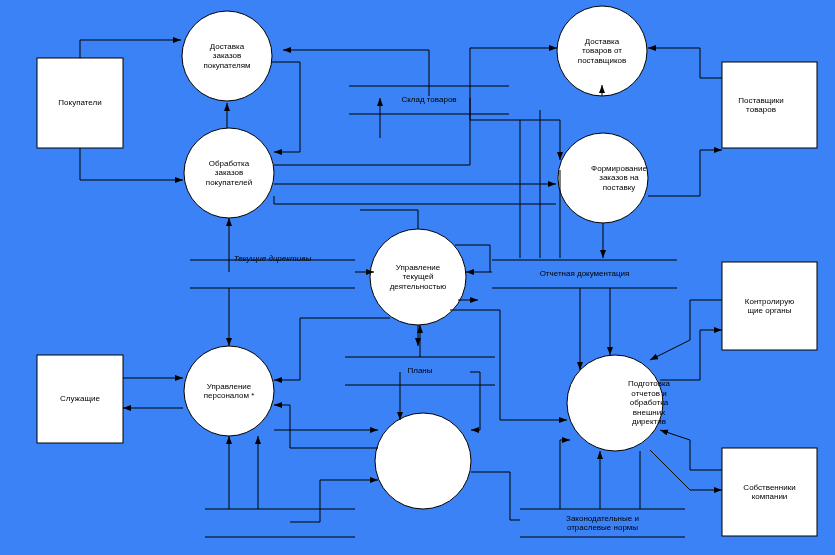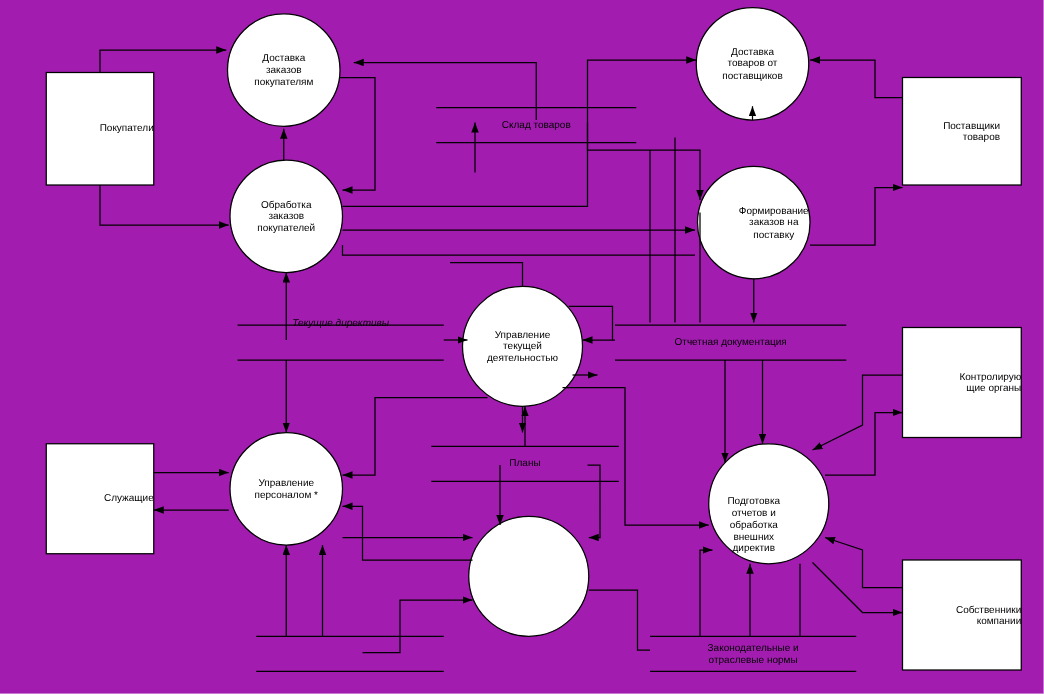--- a/index.html
+++ b/index.html
@@ -4,21 +4,21 @@
 <style>
   html, body {
     margin: 0;
     padding: 0;
     background: #ffffff;
   }
   #canvas {
     position: relative;
     width: 835px;
     height: 555px;
-    background: #a21caf;
+    background: #3b82f6;
     font-family: "Liberation Sans", sans-serif;
     overflow: hidden;
   }
   #svg-layer {
     position: absolute;
     left: 0;
     top: 0;
     width: 835px;
     height: 555px;
   }
@@ -27,21 +27,21 @@
   .ext-label {
     position: absolute;
     text-align: center;
     color: #000000;
     line-height: 1.18;
     pointer-events: none;
     white-space: pre-line;
   }
   .proc-label { font-size: 8px; }
   .store-label { font-size: 8px; }
-  .ext-label { font-size: 8px; text-align: right; }
+  .ext-label { font-size: 8px; }
 </style>
 </head>
 <body>
 
 <div id="canvas">
   <svg id="svg-layer" viewBox="0 0 835 555">
     <defs>
       <marker id="arrow" markerWidth="9" markerHeight="9" refX="8" refY="3" orient="auto" markerUnits="strokeWidth">
         <path d="M0,0 L8,3 L0,6 z" fill="#000000"></path>
       </marker>
@@ -146,21 +146,21 @@
 заказов
 покупателей</div>
     <div class="proc-label" style="left: 574px; top: 163.75px; width: 90px;">Формирование
 заказов на
 поставку</div>
     <div class="proc-label" style="left: 370px; top: 262.75px; width: 96px;">Управление
 текущей
 деятельностью</div>
     <div class="proc-label" style="left: 184px; top: 381.5px; width: 90px;">Управление
 персоналом *</div>
-    <div class="proc-label" style="left: 555px; top: 379.25px; width: 96px; margin-top: 17px;">Подготовка
+    <div class="proc-label" style="left: 601px; top: 379.25px; width: 96px;">Подготовка
 отчетов и
 обработка
 внешних
 директив</div>
     <div class="store-label" style="left: 349px; top: 95.25px; width: 160px;">Склад товаров</div>
     <div class="store-label" style="left: 190px; top: 254px; width: 165px; font-style: italic;">Текущие директивы</div>
     <div class="store-label" style="left: 492px; top: 269.25px; width: 185px;">Отчетная документация</div>
     <div class="store-label" style="left: 345px; top: 366.25px; width: 150px;">Планы</div>
     <div class="store-label" style="left: 520px; top: 513.5px; width: 165px;">Законодательные и
 отраслевые нормы</div>

